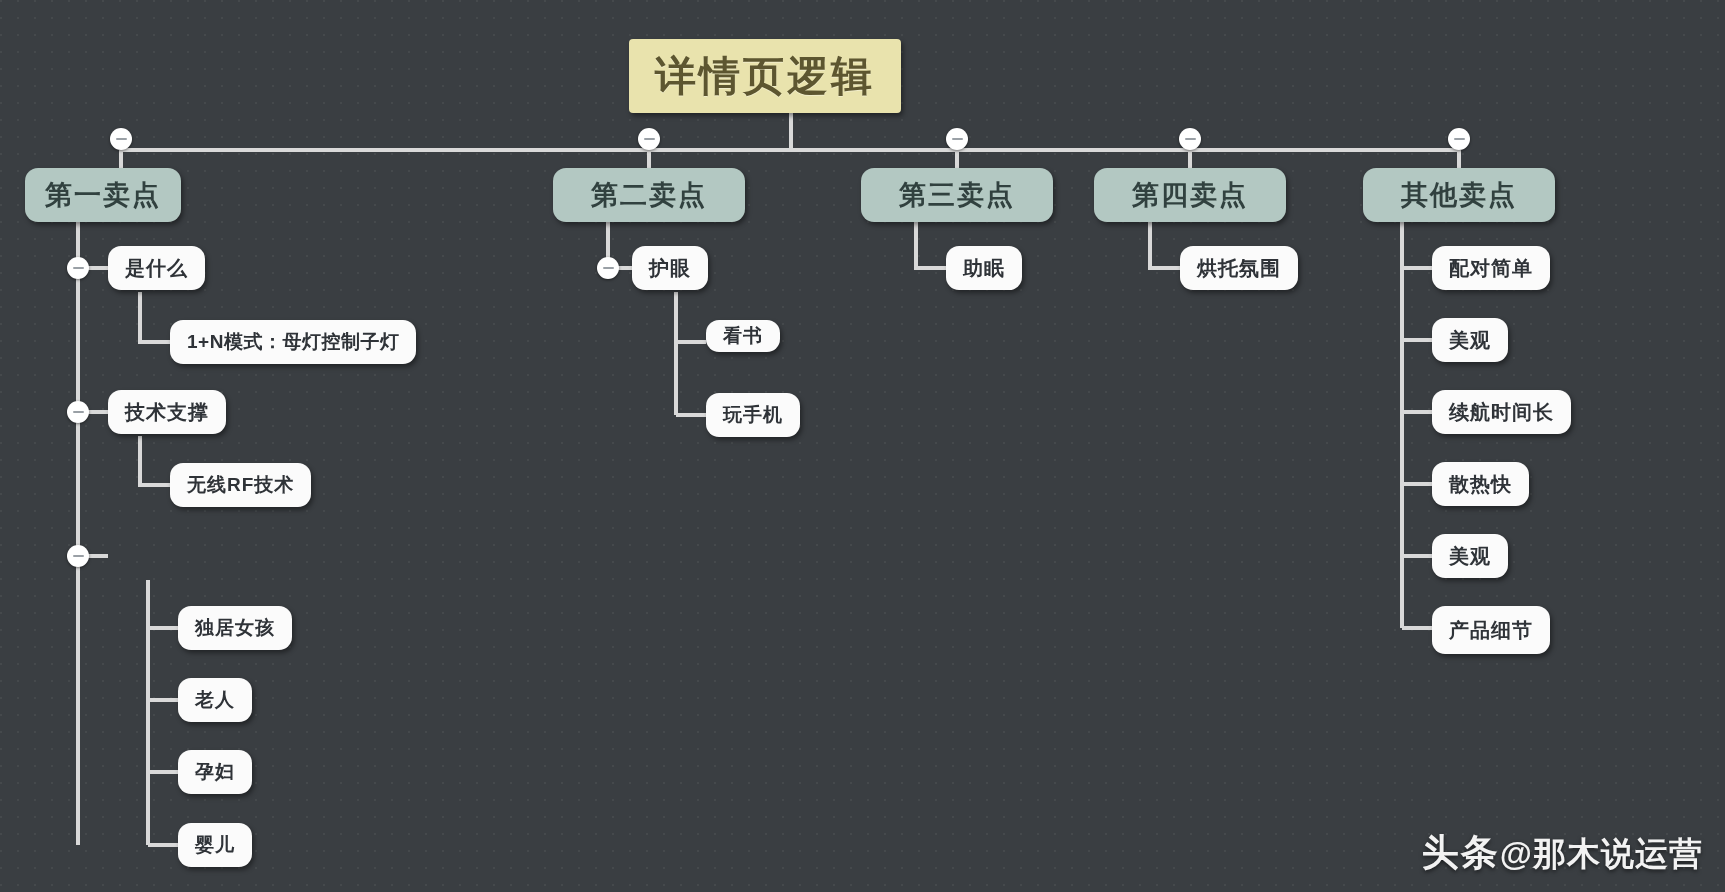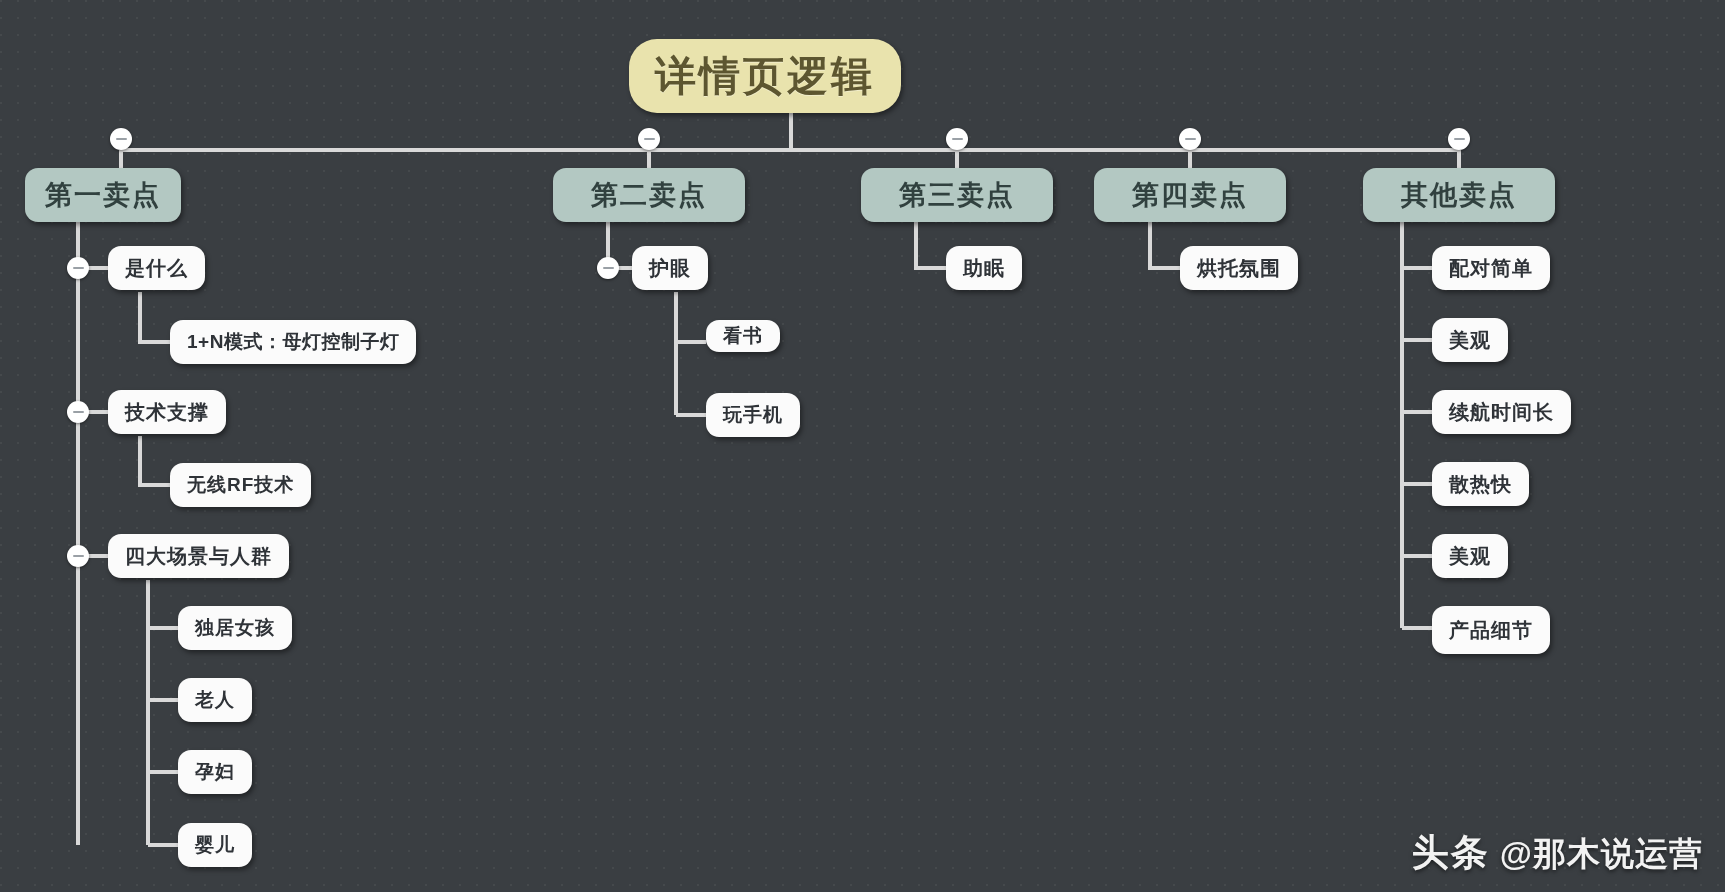--- a/index.html
+++ b/index.html
@@ -42,21 +42,21 @@
     border-radius: 11px;
     font-weight: 700;
     letter-spacing: 0.5px;
     box-shadow: 2px 3px 5px rgba(0,0,0,0.42);
   }
 
   .node.root {
     background: #e9e3ad;
     color: #5d5630;
     font-size: 41px;
-    border-radius: 28px;
+    border-radius: 4px;
     padding: 0 26px;
     letter-spacing: 3px;
     text-shadow: 0 1px 0 rgba(255,255,255,0.35);
   }
 
   .node.l1 {
     background: #b3c8c2;
     color: #31413f;
     font-size: 27px;
     border-radius: 13px;
@@ -98,21 +98,20 @@
     border-radius: 2px;
   }
 
   
   #watermark {
     position: absolute;
     right: 22px;
     bottom: 14px;
     display: flex;
     align-items: baseline;
-    gap: 10px;
     color: #f2f2f2;
     font-weight: 700;
     text-shadow: 0 2px 4px rgba(0,0,0,0.55);
   }
   #wm-logo { font-size: 37px; letter-spacing: 2px; }
   #wm-handle { font-size: 33px; letter-spacing: 1px; }
 </style>
 </head>
 <body>
 
@@ -210,23 +209,20 @@
 
   <div class="node l2" style="left:108px; top:390px; height:44px;">
     <span>技术支撑</span>
   </div>
   <div class="toggle" style="left:67px; top:401px;"></div>
 
   <div class="node l3" style="left:170px; top:463px; height:44px;">
     <span>无线RF技术</span>
   </div>
 
-  <div class="node l2" style="left:108px; top:534px; height:44px;">
-    <span>四大场景与人群</span>
-  </div>
   <div class="toggle" style="left:67px; top:545px;"></div>
 
   <div class="node l3" style="left:178px; top:606px; height:44px;">
     <span>独居女孩</span>
   </div>
   <div class="node l3" style="left:178px; top:678px; height:44px;">
     <span>老人</span>
   </div>
   <div class="node l3" style="left:178px; top:750px; height:44px;">
     <span>孕妇</span>

